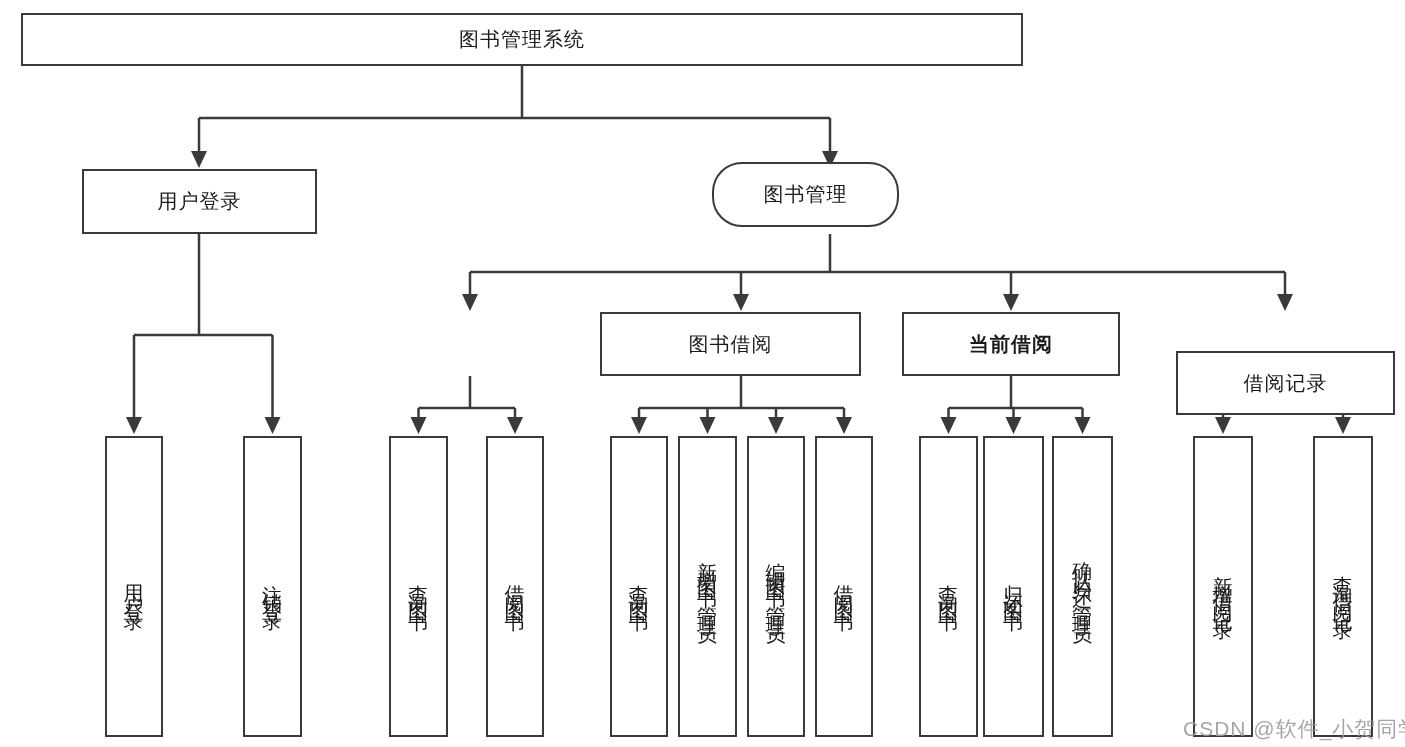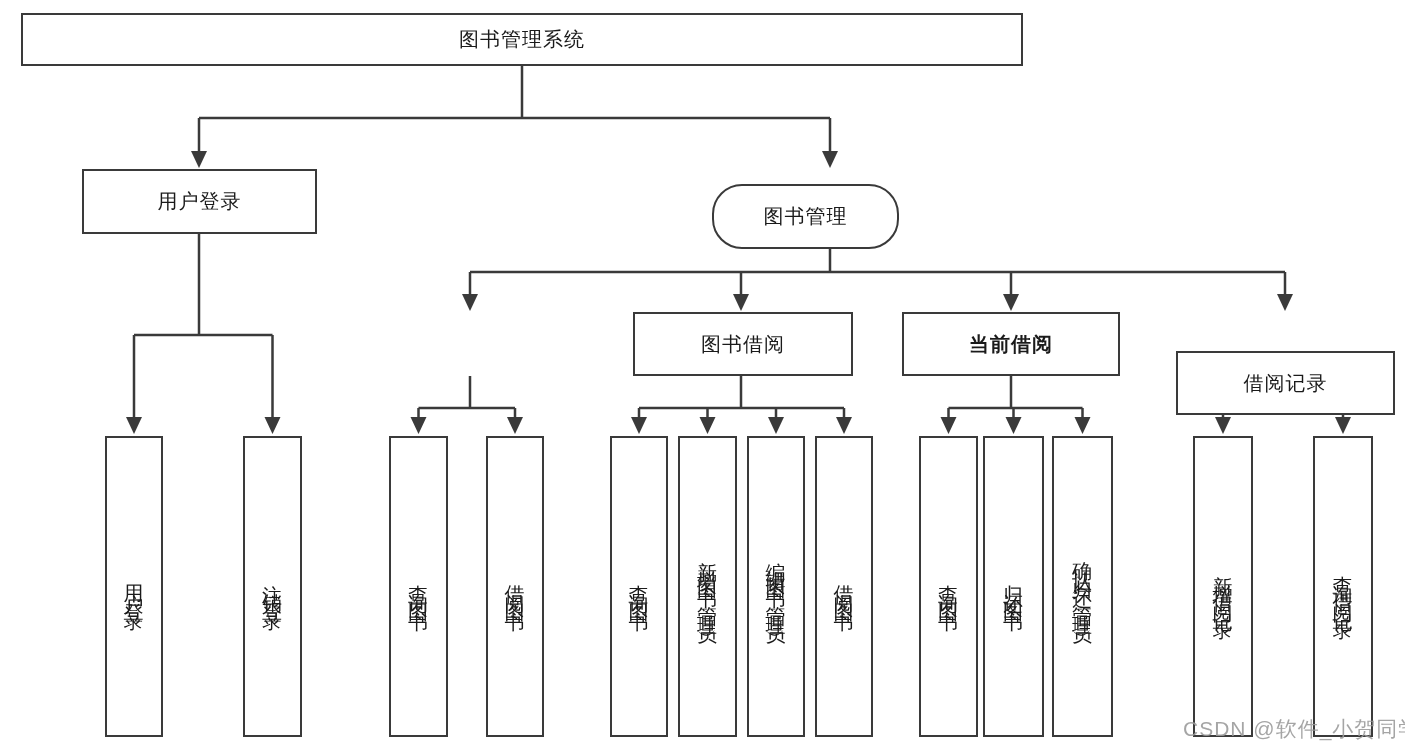--- a/index.html
+++ b/index.html
@@ -93,23 +93,23 @@
     <polygon points="1074.5,417 1090.5,417 1082.5,434"></polygon>
 
     <path d="M1285 376 V408 M1223 408 H1343 M1223 408 V420 M1343 408 V420"></path>
     <polygon points="1215,417 1231,417 1223,434"></polygon>
     <polygon points="1335,417 1351,417 1343,434"></polygon>
   </svg>
 
   <div class="node" style="left:21px; top:13px; width:1002px; height:53px;">图书管理系统</div>
 
   <div class="node" style="left:82px; top:169px; width:235px; height:65px;">用户登录</div>
-  <div class="node" style="left:712px; top:184px; width:187px; height:65px;border-radius:30px;">图书管理</div>
+  <div class="node" style="left:712px; top:162px; width:187px; height:65px;border-radius:30px;">图书管理</div>
 
-  <div class="node" style="left:633px; top:312px; width:220px; height:64px;">图书借阅</div>
+  <div class="node" style="left:600px; top:312px; width:261px; height:64px;">图书借阅</div>
   <div class="node" style="left:902px; top:312px; width:218px; height:64px;font-weight:bold;">当前借阅</div>
   <div class="node" style="left:1176px; top:312px; width:219px; height:64px;margin-top:39px;">借阅记录</div>
 
   <div class="node leaf" style="left:105px; top:436px; width:58px; height:301px;">用户登录</div>
   <div class="node leaf" style="left:243px; top:436px; width:59px; height:301px;">注销登录</div>
 
   <div class="node leaf" style="left:389px; top:436px; width:59px; height:301px;">查询图书</div>
   <div class="node leaf" style="left:486px; top:436px; width:58px; height:301px;">借阅图书</div>
 
   <div class="node leaf" style="left:610px; top:436px; width:58px; height:301px;">查询图书</div>

